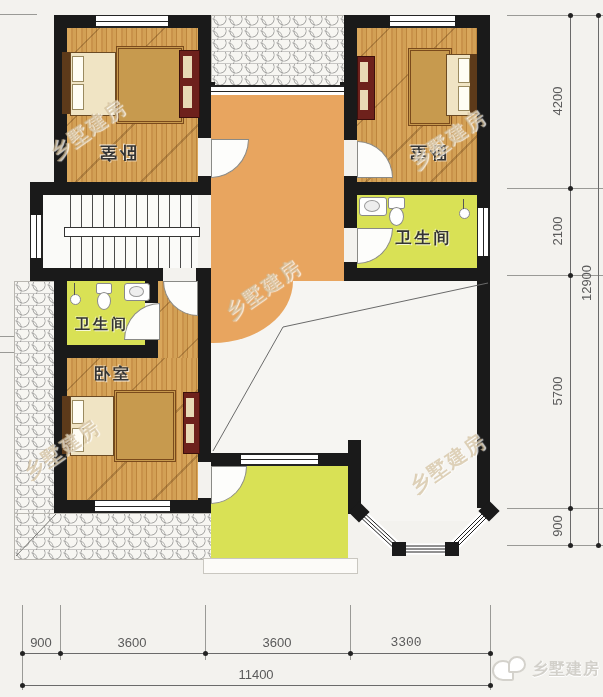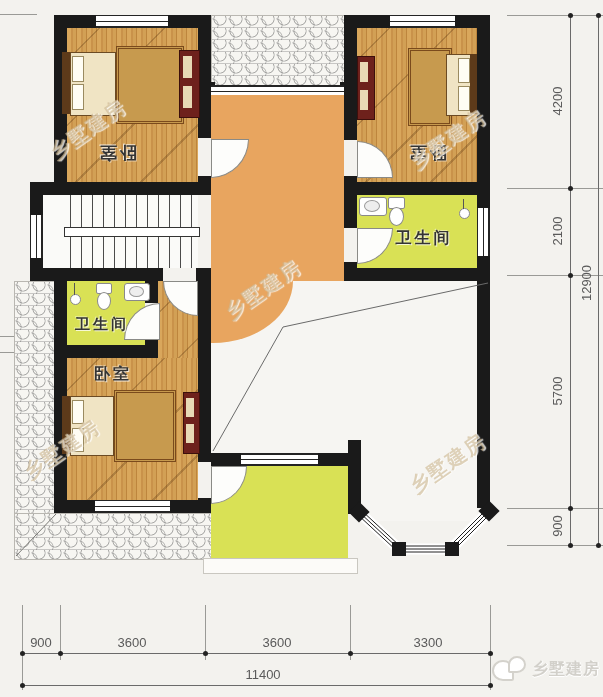--- a/index.html
+++ b/index.html
@@ -199,22 +199,22 @@
   <div class="a dot" style="left:20px;top:651px;"></div>
   <div class="a dot" style="left:58px;top:651px;"></div>
   <div class="a dot" style="left:203px;top:651px;"></div>
   <div class="a dot" style="left:348px;top:651px;"></div>
   <div class="a dot" style="left:488px;top:651px;"></div>
   <div class="a dot" style="left:20px;top:683px;"></div>
   <div class="a dot" style="left:488px;top:683px;"></div>
   <div class="a dimt" style="left:23px;top:635px;width:36px;">900</div>
   <div class="a dimt" style="left:110px;top:635px;width:44px;">3600</div>
   <div class="a dimt" style="left:255px;top:635px;width:44px;">3600</div>
-  <div class="a dimt" style="left:406px;top:635px;width:44px;">3300</div>
-  <div class="a dimt" style="left:231px;top:667px;width:50px;margin-left:7px;">11400</div>
+  <div class="a dimt" style="left:384px;top:635px;width:44px;font-family:Liberation Mono, monospace;">3300</div>
+  <div class="a dimt" style="left:231px;top:667px;width:50px;">11400</div>
 
   <div class="a eline" style="left:0;top:14px;width:37px;height:1px;"></div>
   <div class="a eline" style="left:0;top:336px;width:14px;height:1px;"></div>
   <div class="a eline" style="left:0;top:352px;width:14px;height:1px;"></div>
 
   <svg class="ovl" width="603" height="697" viewBox="0 0 603 697">
     <polyline points="488,283 283,327 213,451" fill="none" stroke="#6a6a6a" stroke-width="1"></polyline>
     <line x1="16" y1="556" x2="56" y2="514" stroke="#7a7a76" stroke-width="1"></line>
 
     <polyline points="359,512 399,549 451,549 489,511" fill="none" stroke="#ffffff" stroke-width="11"></polyline>

